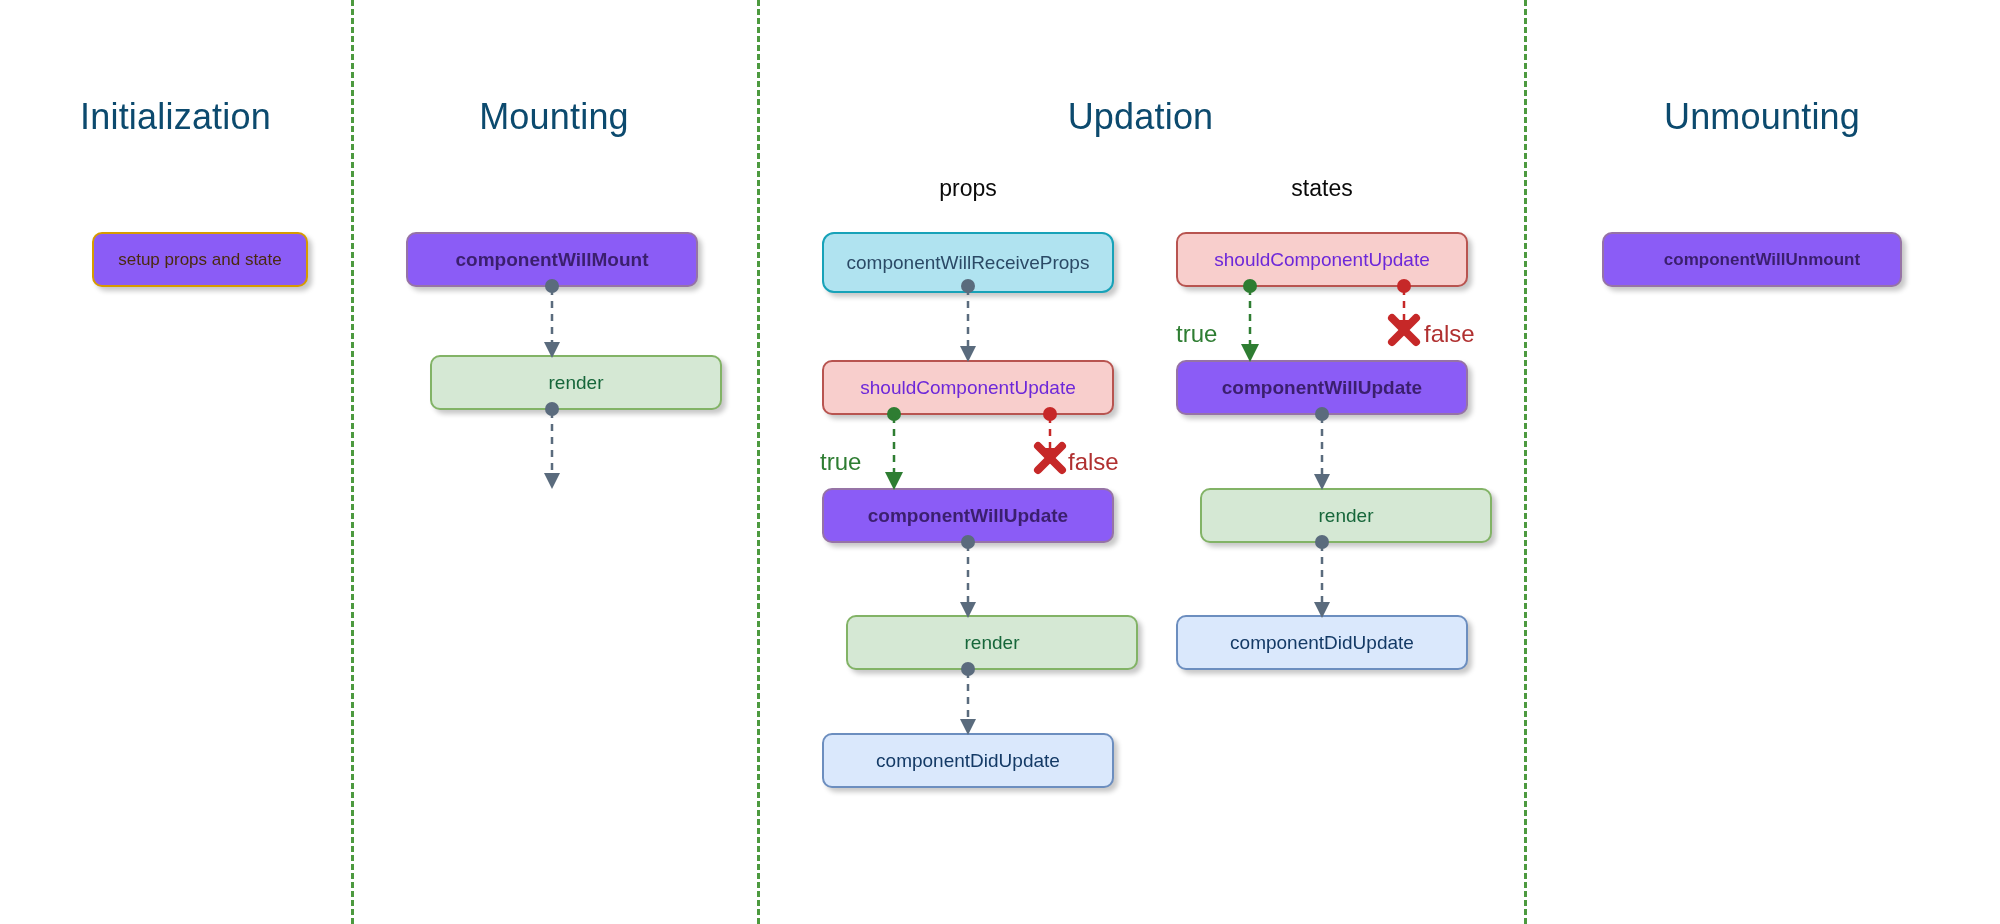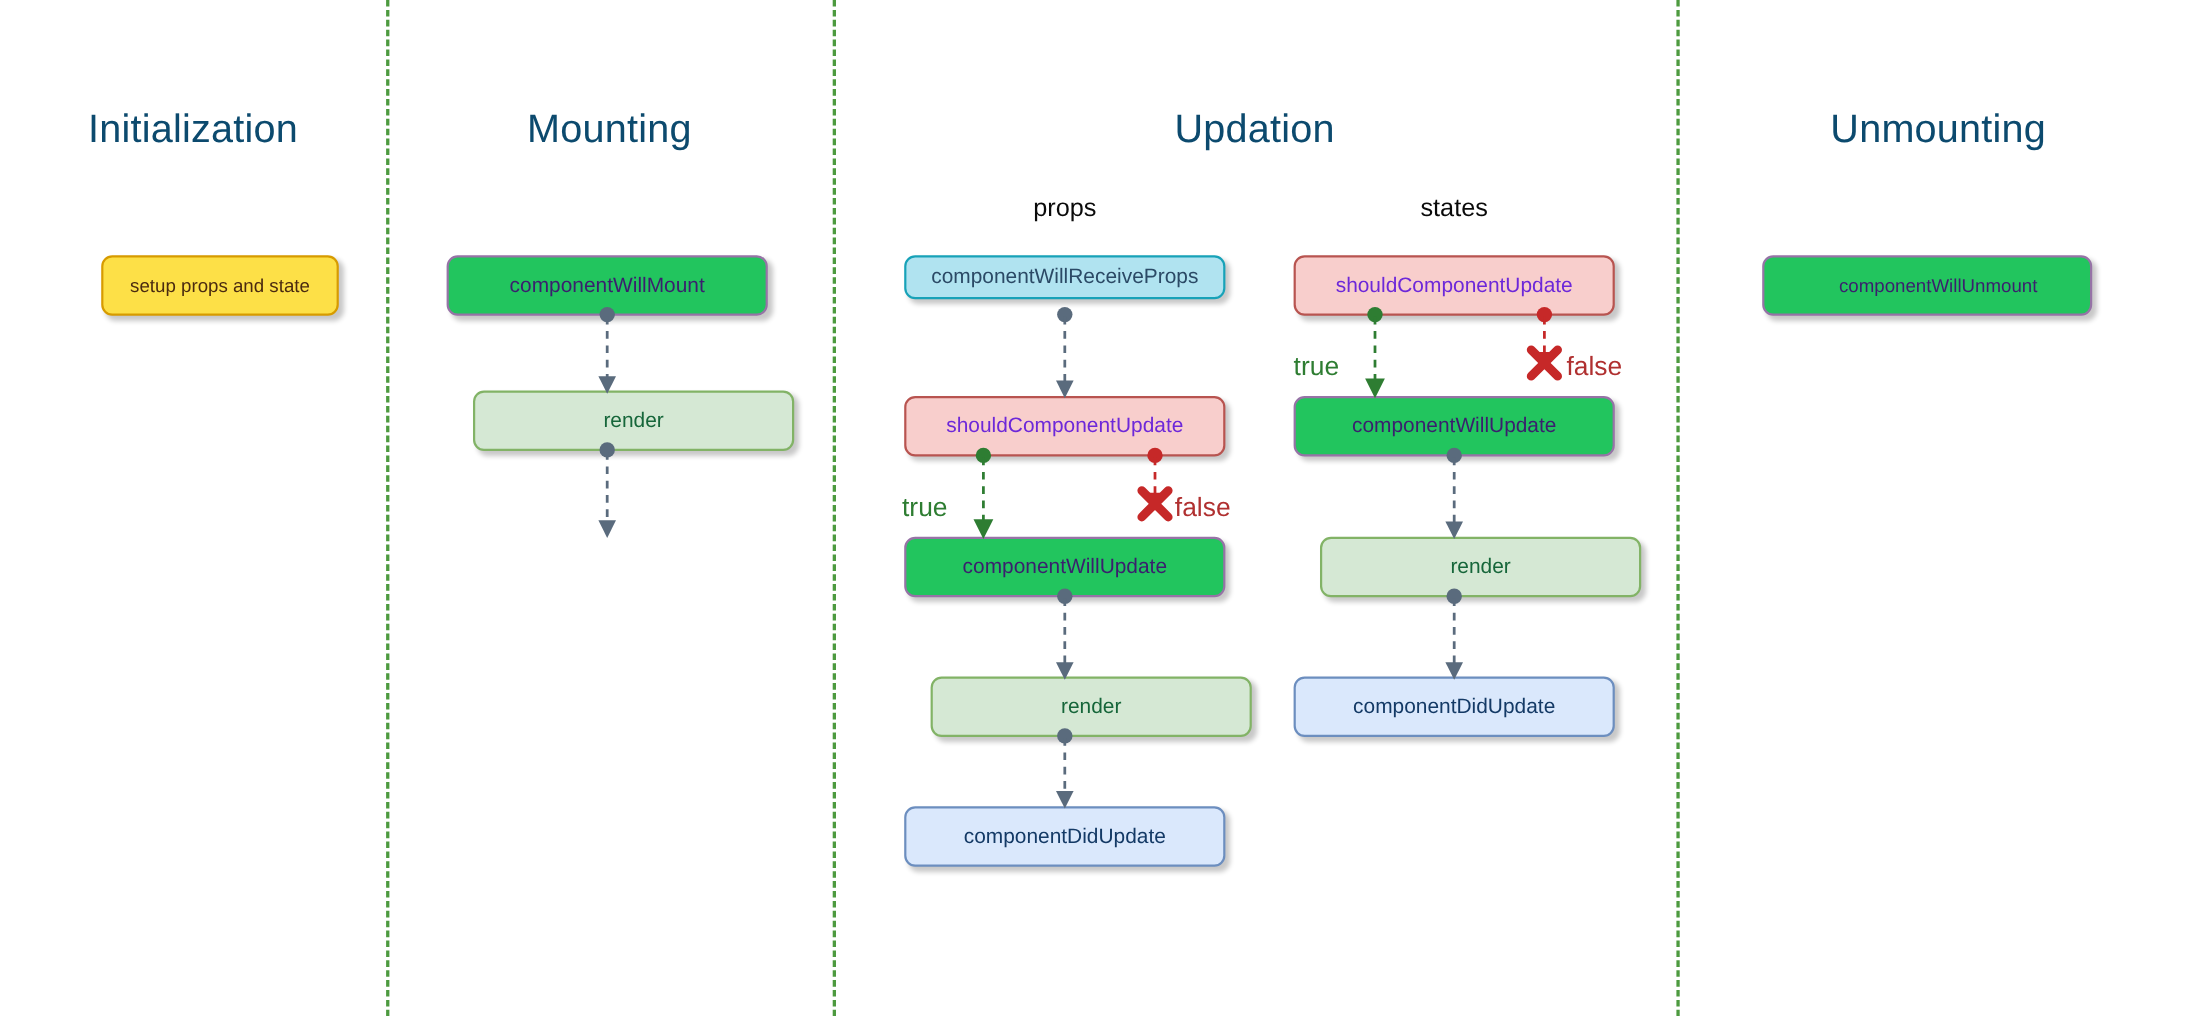--- a/index.html
+++ b/index.html
@@ -50,26 +50,26 @@
     justify-content: center;
     border-radius: 10px;
     border-width: 2px;
     border-style: solid;
     font-size: 19px;
     font-family: "Liberation Sans", sans-serif;
     box-shadow: 4px 4px 5px rgba(0,0,0,0.22);
     white-space: nowrap;
   }
   .node.small { font-size: 17px; }
-  .n-purple { background: #22c55e; border-color: #9673a6; color: #3b1f6e; }
+  .n-purple { background: #8b5cf6; border-color: #9673a6; color: #3b1f6e; font-weight: bold; }
   .n-green  { background: #d5e8d4; border-color: #82b366; color: #16663a; margin-left: 24px; }
   .n-blue   { background: #dae8fc; border-color: #6c8ebf; color: #143a66; }
   .n-cyan   { background: #b0e3f0; border-color: #17a2b8; color: #2b4a66; }
   .n-red    { background: #f8cecc; border-color: #b85450; color: #6d28d9; }
-  .n-orange { background: #fde047; border-color: #d79b00; color: #4a2a10; }
+  .n-orange { background: #8b5cf6; border-color: #d79b00; color: #4a2a10; }
 
   .edge { position: absolute; overflow: visible; }
   .branch-label {
     position: absolute;
     font-size: 24px;
     font-family: "Liberation Sans", sans-serif;
     white-space: nowrap;
   }
   .lbl-true  { color: #2e7d32; }
   .lbl-false { color: #b03030; }
@@ -100,21 +100,21 @@
     <circle cx="20" cy="6" r="7" fill="#5a6b7d"></circle>
     <line x1="20" y1="8" x2="20" y2="66" stroke="#5a6b7d" stroke-width="2.5" stroke-dasharray="7 6"></line>
     <polygon points="20,78 12,62 28,62" fill="#5a6b7d"></polygon>
   </svg>
   <svg class="edge" style="left:532px; top:403px; width:40px; height:94px;">
     <circle cx="20" cy="6" r="7" fill="#5a6b7d"></circle>
     <line x1="20" y1="8" x2="20" y2="74" stroke="#5a6b7d" stroke-width="2.5" stroke-dasharray="7 6"></line>
     <polygon points="20,86 12,70 28,70" fill="#5a6b7d"></polygon>
   </svg>
 
-  <div class="node n-cyan" style="left:822px; top:232px; width:292px; height:40px;">componentWillReceiveProps</div>
+  <div class="node n-cyan" style="left:822px; top:232px; width:292px; height:61px;border-radius:12px;">componentWillReceiveProps</div>
   <div class="node n-red" style="left:822px; top:360px; width:292px; height:55px;">shouldComponentUpdate</div>
   <div class="node n-purple" style="left:822px; top:488px; width:292px; height:55px;">componentWillUpdate</div>
   <div class="node n-green" style="left:822px; top:615px; width:292px; height:55px;">render</div>
   <div class="node n-blue" style="left:822px; top:733px; width:292px; height:55px;">componentDidUpdate</div>
 
   <svg class="edge" style="left:948px; top:280px; width:40px; height:90px;">
     <circle cx="20" cy="6" r="7" fill="#5a6b7d"></circle>
     <line x1="20" y1="8" x2="20" y2="70" stroke="#5a6b7d" stroke-width="2.5" stroke-dasharray="7 6"></line>
     <polygon points="20,82 12,66 28,66" fill="#5a6b7d"></polygon>
   </svg>

